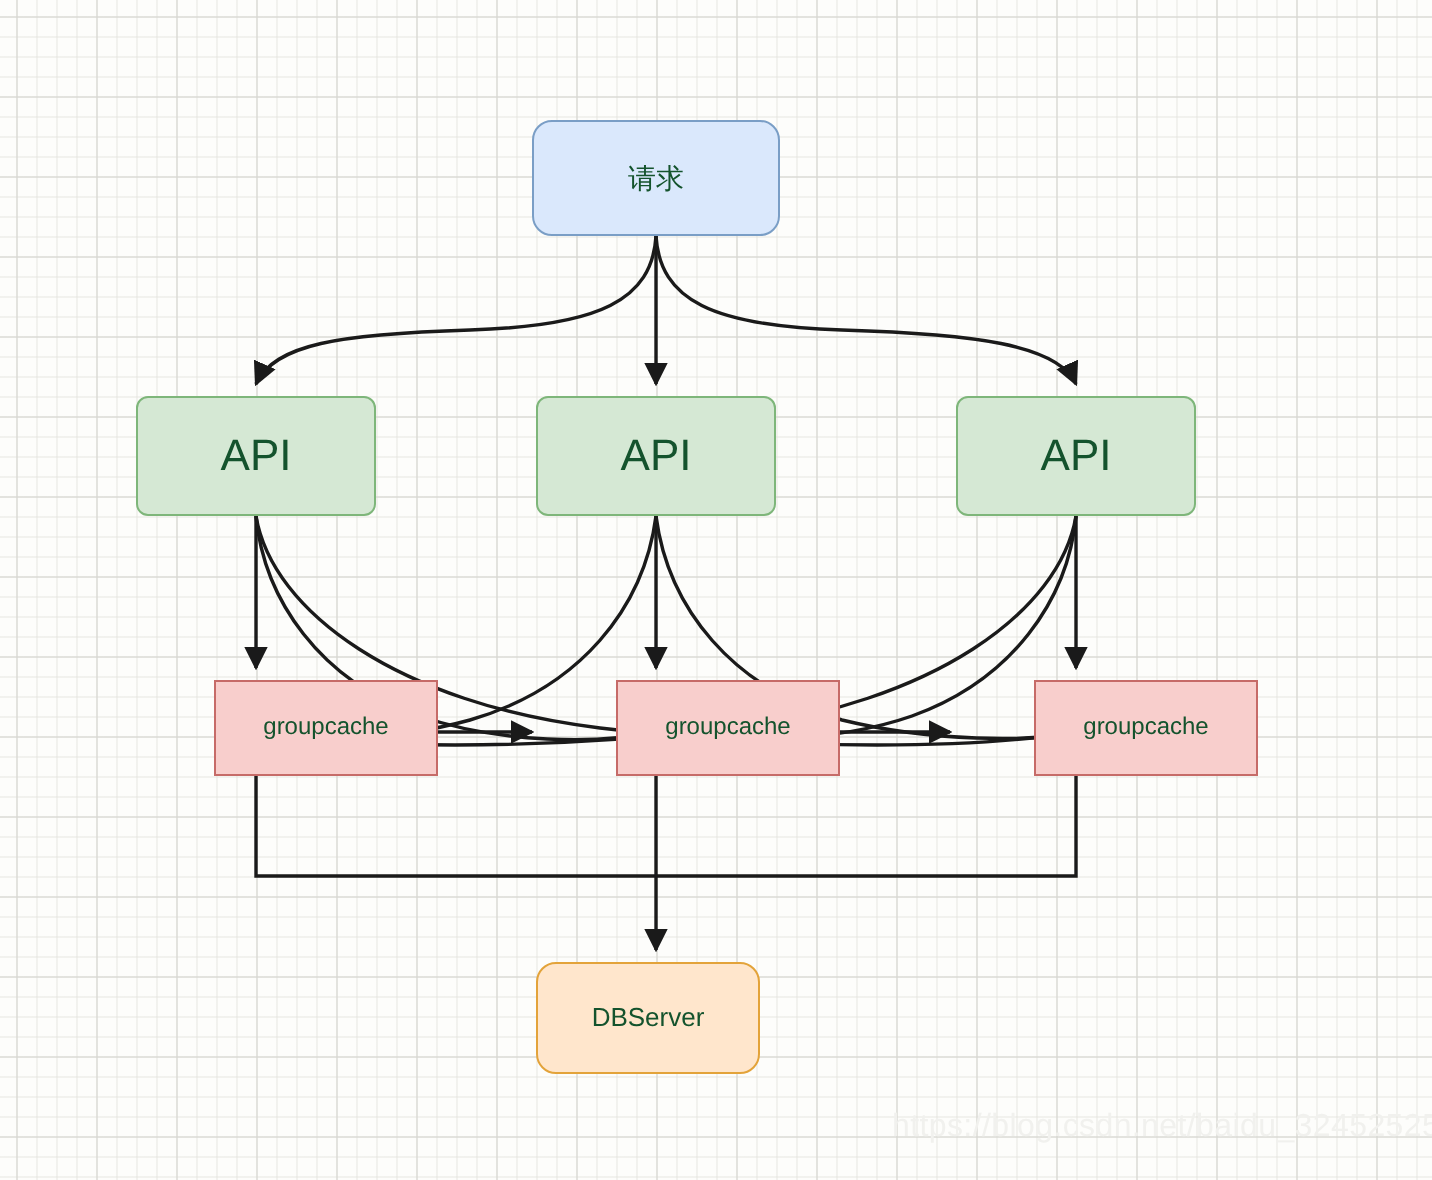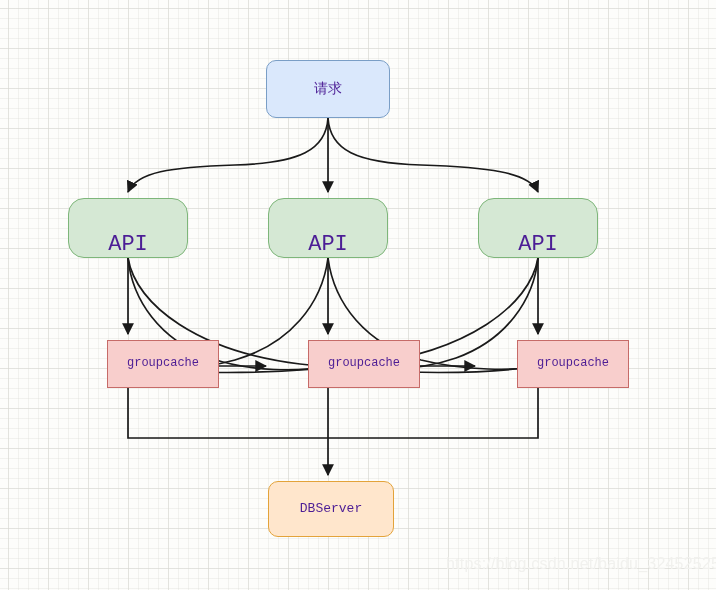--- a/index.html
+++ b/index.html
@@ -30,38 +30,36 @@
     height: 590px;
     pointer-events: none;
   }
   .node {
     position: absolute;
     box-sizing: border-box;
     display: flex;
     align-items: center;
     justify-content: center;
     text-align: center;
-    color: #4c1d95;
-    font-family: Liberation Mono, monospace;
+    color: #14532d;
   }
   .node .label {
     line-height: 1.15;
     white-space: nowrap;
   }
   .node-request {
     background: #dae8fc;
     border: 1px solid #7a9ec6;
     border-radius: 10px;
   }
   .node-request .label { font-size: 14px; }
   .node-api {
     background: #d5e8d4;
     border: 1px solid #7eb67a;
-    border-radius: 16px;
-    align-items: flex-end;
+    border-radius: 6px;
   }
   .node-api .label { font-size: 22px; }
   .node-groupcache {
     background: #f8cecc;
     border: 1px solid #c66b68;
     border-radius: 0px;
     margin-left: 36px;
   }
   .node-groupcache .label { font-size: 12px; }
   .node-dbserver {
@@ -157,19 +155,19 @@
   </div>
 
   <div class="node node-groupcache" style="left:272px; top:340px; width:112px; height:48px;">
     <span class="label">groupcache</span>
   </div>
 
   <div class="node node-groupcache" style="left:481px; top:340px; width:112px; height:48px;">
     <span class="label">groupcache</span>
   </div>
 
-  <div class="node node-dbserver" style="left:268px; top:481px; width:126px; height:56px;">
+  <div class="node node-dbserver" style="left:268px; top:481px; width:112px; height:56px;">
     <span class="label">DBServer</span>
   </div>
 
   <div id="watermark">https://blog.csdn.net/baidu_32452525</div>
 
 </div>
 
 </body></html>

